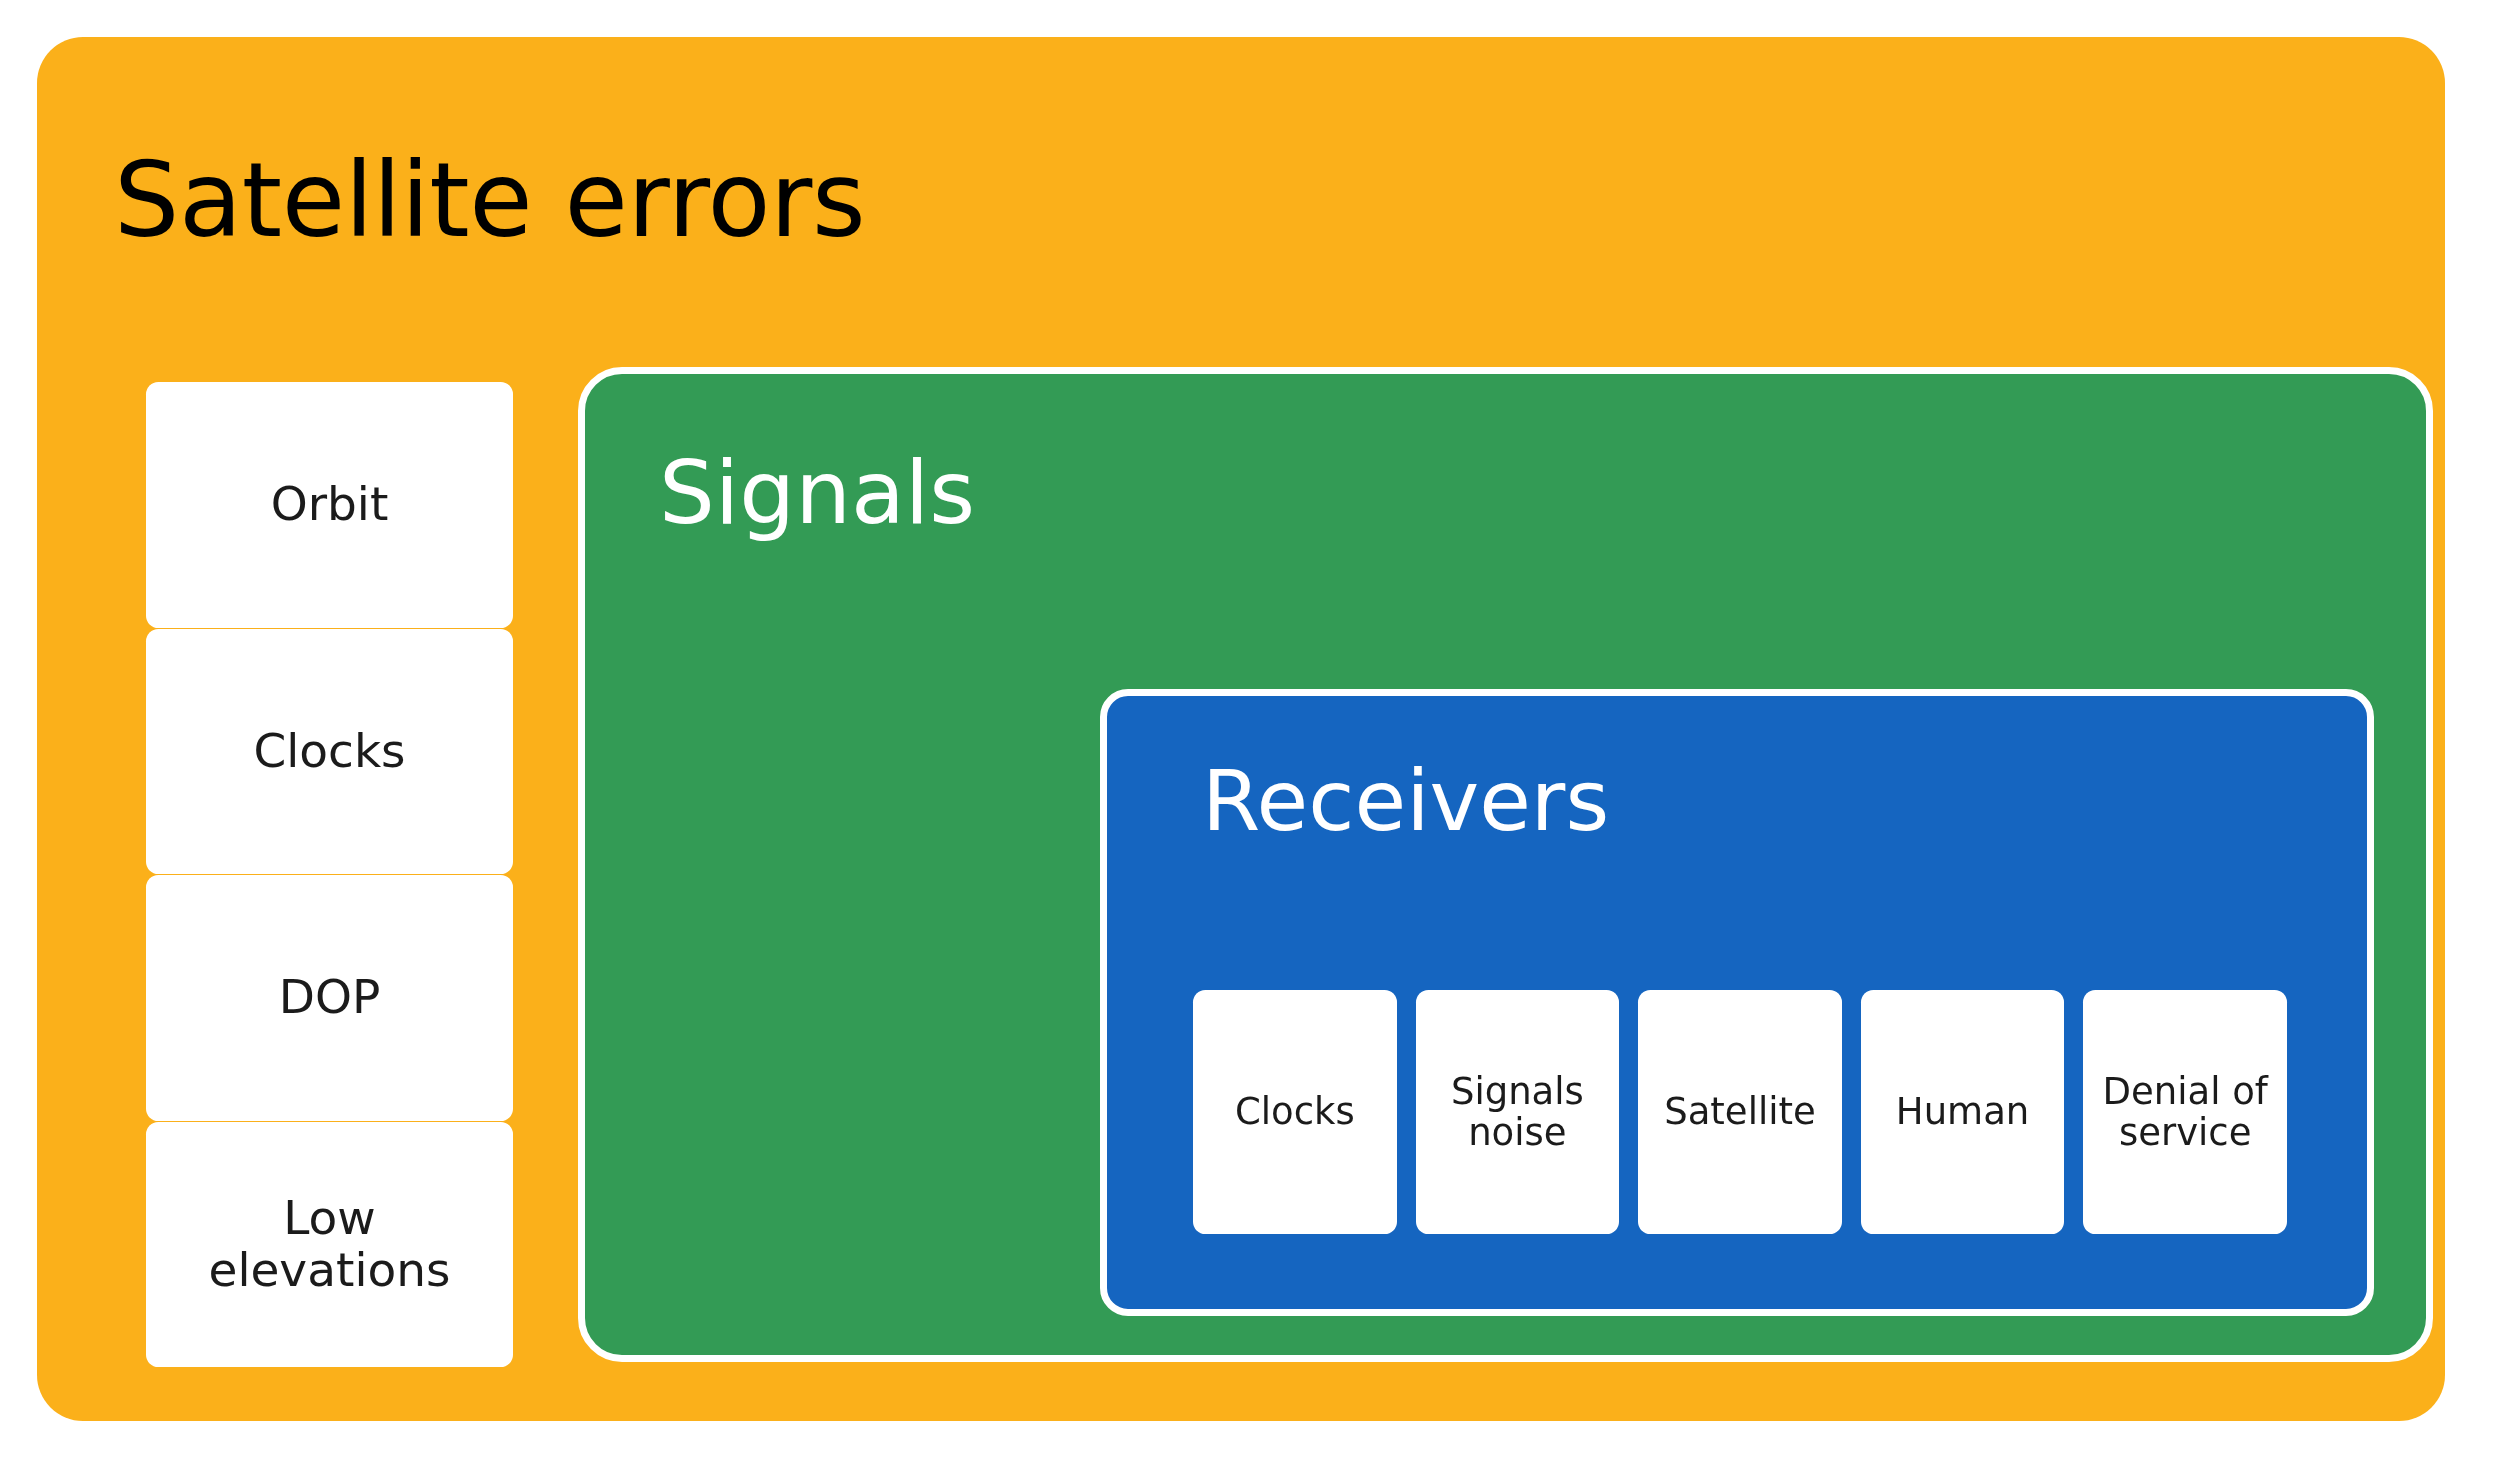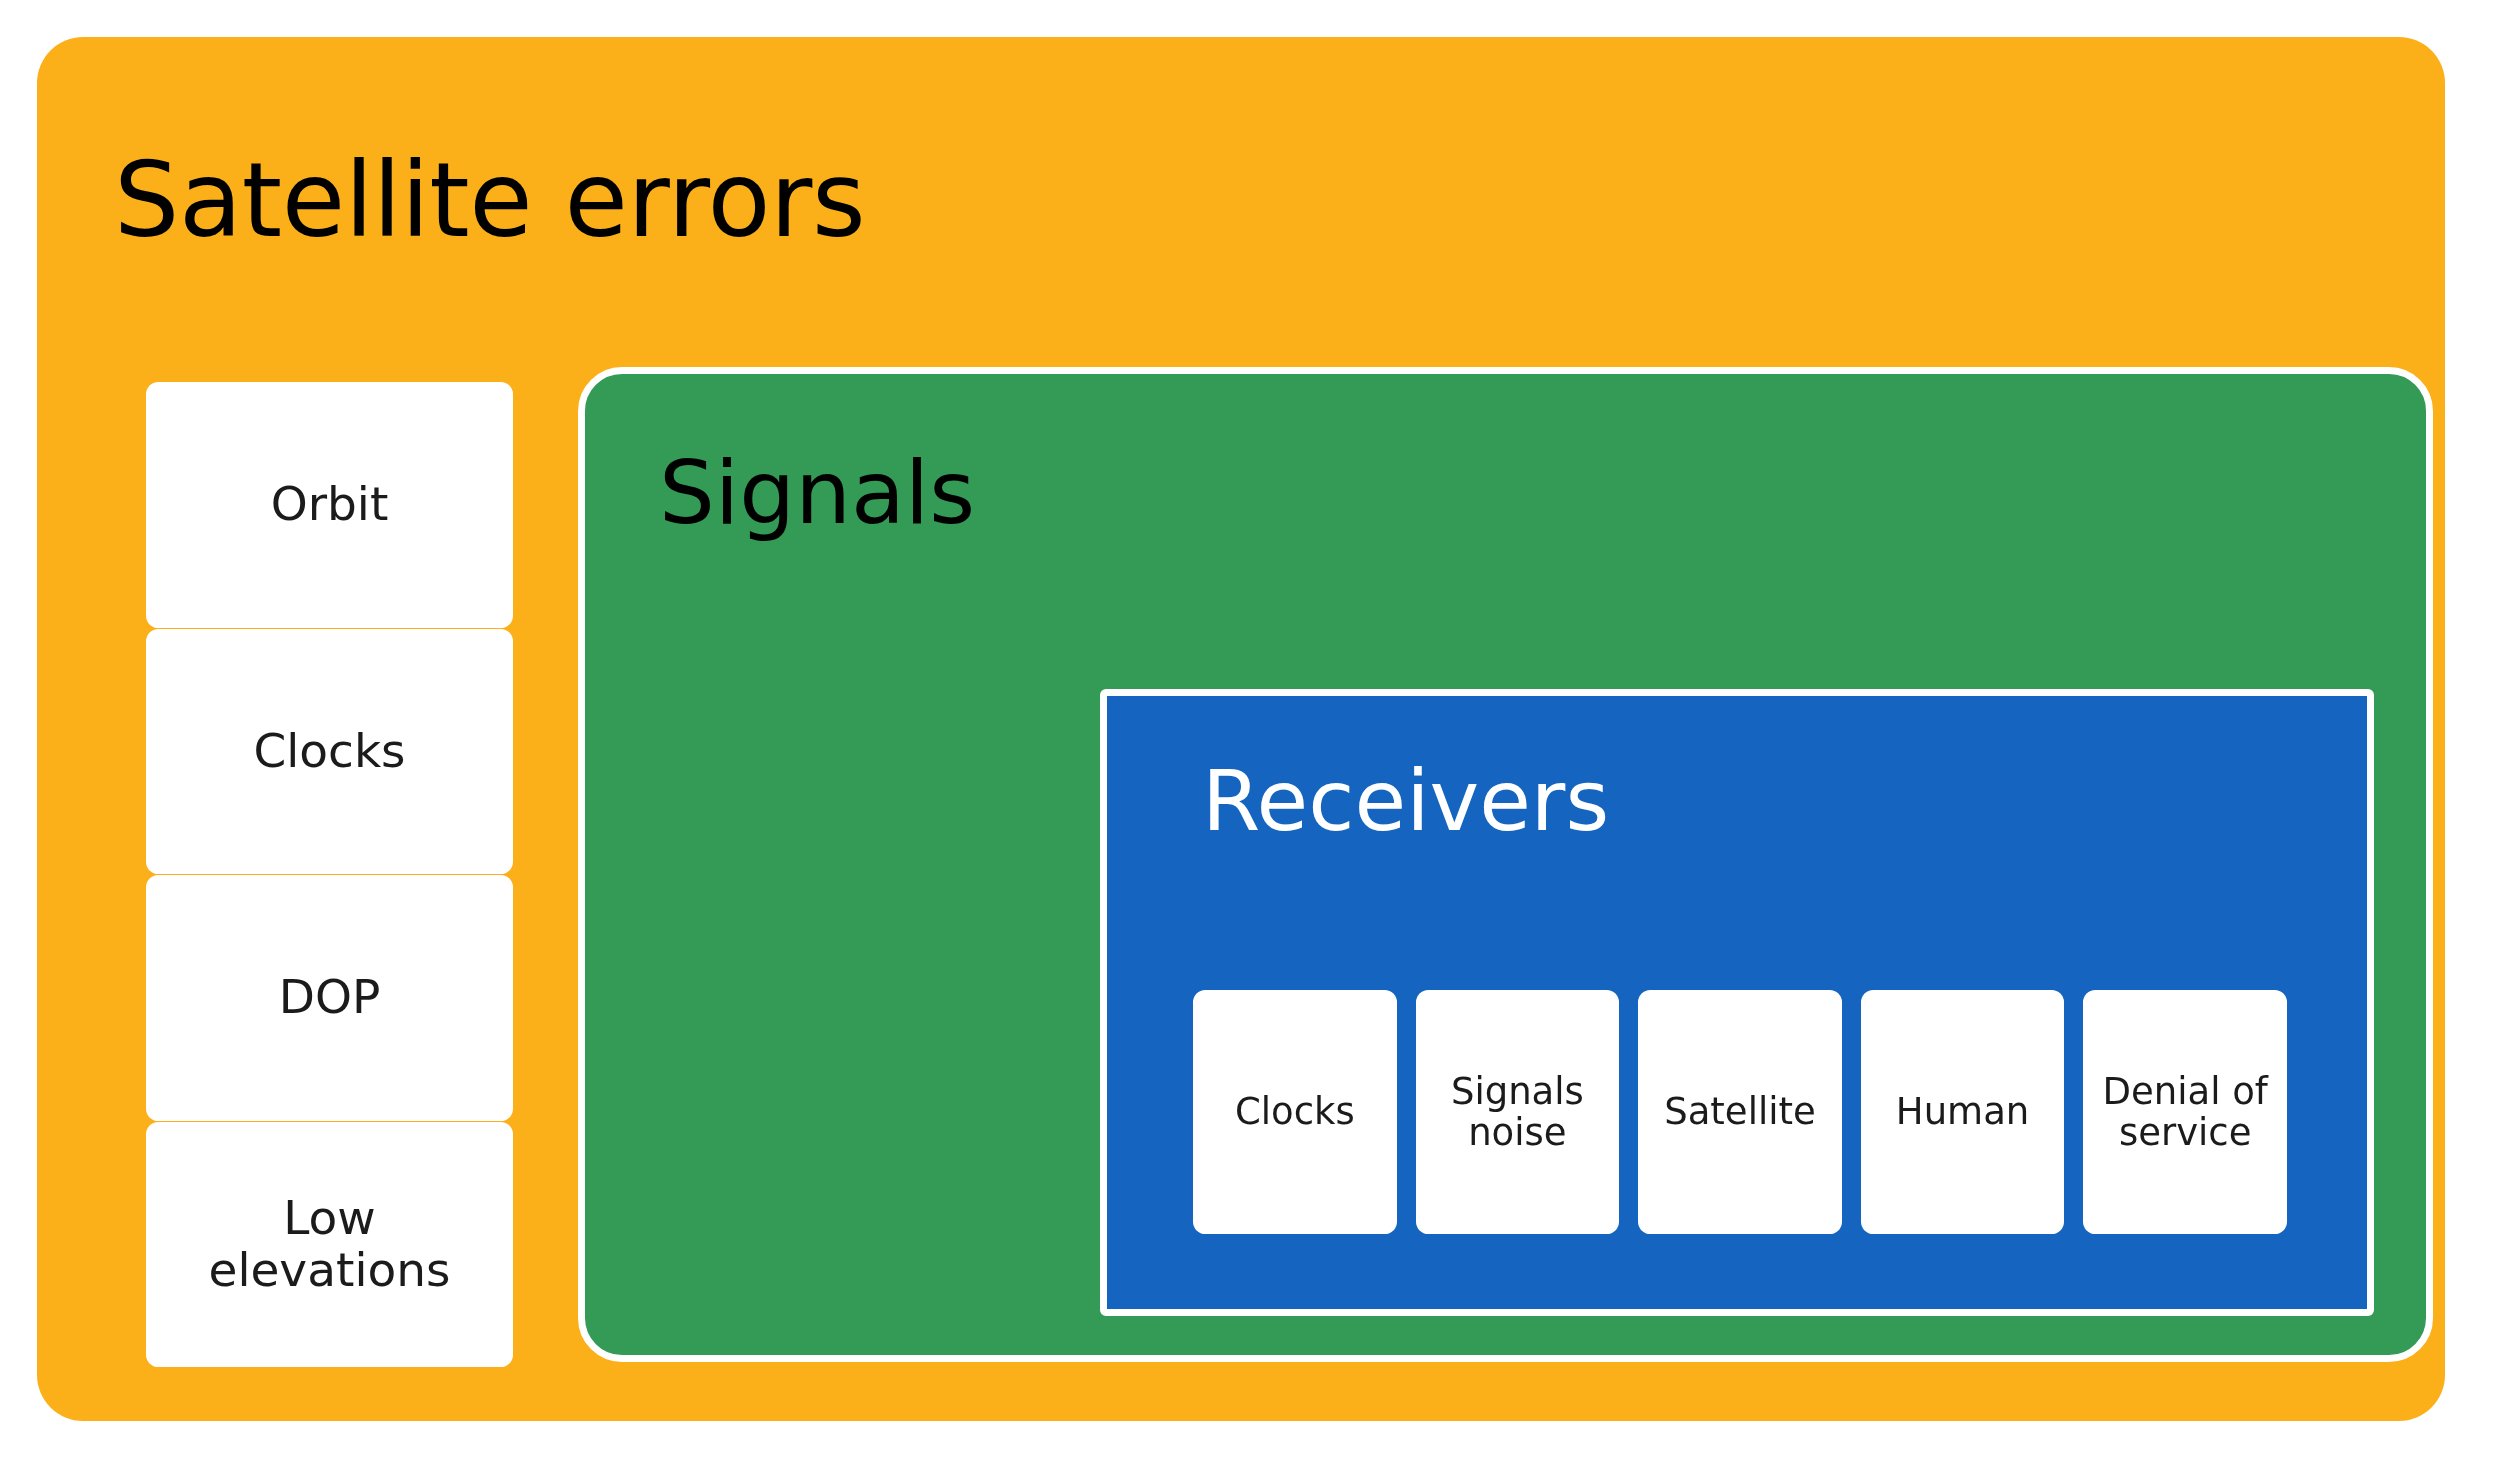--- a/index.html
+++ b/index.html
@@ -73,21 +73,21 @@
     border: 7px solid #ffffff;
     border-radius: 44px;
   }
 
   .title-signals {
     position: absolute;
     left: 74px;
     top: 75px;
     font-size: 88px;
     line-height: 1.0;
-    color: #000000;
+    color: #ffffff;
     font-weight: 400;
     white-space: nowrap;
   }
 
   .col-signals {
     position: absolute;
     left: 74px;
     top: 303px;
     width: 370px;
     height: 614px;
@@ -102,21 +102,21 @@
   
   .level-receivers {
     position: absolute;
     left: 515px;
     top: 315px;
     width: 1274px;
     height: 627px;
     box-sizing: border-box;
     background: #1565c0;
     border: 7px solid #ffffff;
-    border-radius: 6px;
+    border-radius: 28px;
   }
 
   .title-receivers {
     position: absolute;
     left: 95px;
     top: 63px;
     font-size: 84px;
     line-height: 1.0;
     color: #ffffff;
     font-weight: 400;

